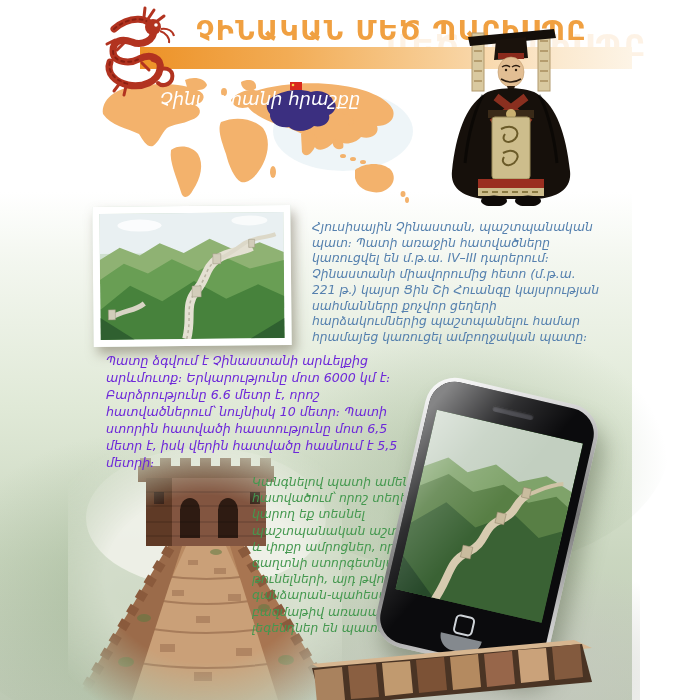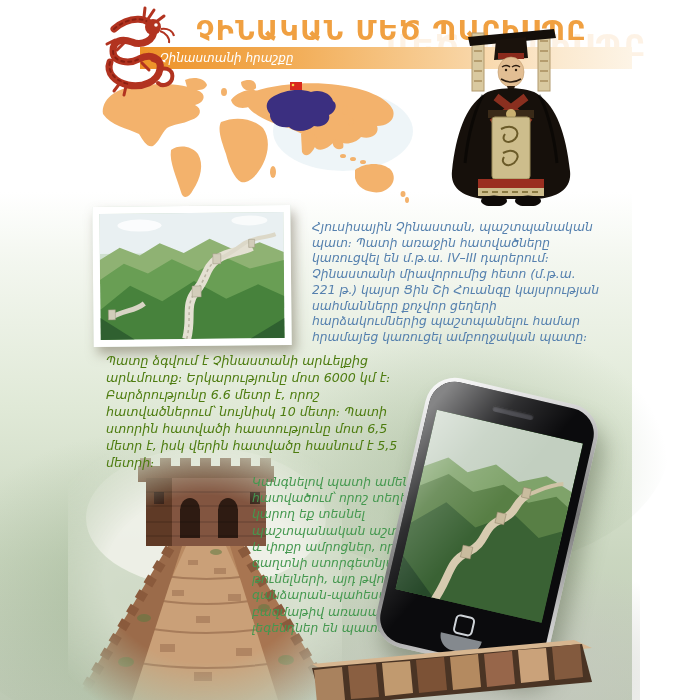--- a/index.html
+++ b/index.html
@@ -16,37 +16,37 @@
   .bg-hill.h2{left:-60px;top:240px;width:380px;height:300px;background:radial-gradient(ellipse at 50% 55%, rgba(140,165,128,.45), rgba(140,165,128,0) 70%);}
   .bg-stone{position:absolute;left:270px;top:370px;width:370px;height:150px;background:radial-gradient(ellipse at 60% 80%, rgba(198,200,192,.95), rgba(198,200,192,0) 75%);}
 
   
   .title{position:absolute;left:196px;top:15px;z-index:6;font-size:27px;font-weight:bold;
     color:#F0A041;letter-spacing:1.5px;white-space:nowrap;}
   .ghost-title{position:absolute;left:386px;top:28px;z-index:4;font-size:30px;font-weight:bold;
     color:#F0A041;opacity:.13;letter-spacing:2px;white-space:nowrap;}
   .banner{position:absolute;left:140px;top:47px;width:492px;height:22px;z-index:5;
     background:linear-gradient(to right,#ED9227 0%,#F2AC55 30%,#F7CD95 60%,#FBE9CF 85%,#FDF4E6 100%);}
-  .banner .subtitle{display:block;padding-left:20px;line-height:22px;font-size:12px;
-    font-style:italic;color:#ffffff;}
+  .banner .subtitle{display:block;padding-left:20px;line-height:22px;font-size:18px;
+    font-style:italic;color:#ffffff;margin-top:41px;}
 
   .dragon{position:absolute;left:84px;top:5px;width:98px;height:100px;z-index:7;}
   .emperor{position:absolute;left:438px;top:13px;width:146px;height:193px;z-index:6;}
   .worldmap{position:absolute;left:93px;top:76px;width:362px;height:134px;z-index:3;}
 
   
   .photo-frame{position:absolute;left:93px;top:206px;width:184px;height:126px;z-index:6;
     border:7px solid #ffffff;background:#cfe0d0;transform:rotate(-.6deg);
     box-shadow:4px 7px 12px rgba(110,100,80,.5);}
   .photo-frame svg{display:block;}
 
   
   .para{position:absolute;z-index:8;font-style:italic;text-align:left;padding-left:20px;}
   .p1{left:292px;top:220px;width:288px;font-size:12.3px;line-height:15.7px;color:#5580AE;}
-  .p2{left:86px;top:352px;width:302px;font-size:12.6px;line-height:17px;color:#4d7c0f;}
+  .p2{left:86px;top:352px;width:302px;font-size:12.6px;line-height:17px;color:#6d28d9;}
   .p3{left:232px;top:474px;width:214px;font-size:12.3px;line-height:16.2px;color:#44984F;}
 
   
   .walkway{position:absolute;left:68px;top:448px;width:274px;height:252px;z-index:2;
     -webkit-mask-image:radial-gradient(ellipse 70% 64% at 50% 52%, #000 52%, transparent 94%);
     mask-image:radial-gradient(ellipse 70% 64% at 50% 52%, #000 52%, transparent 94%);}
 
   
   .phone{position:absolute;left:399px;top:388px;width:176px;height:276px;z-index:9;
     transform:rotate(13deg);border-radius:30px;padding:4px;box-sizing:border-box;

